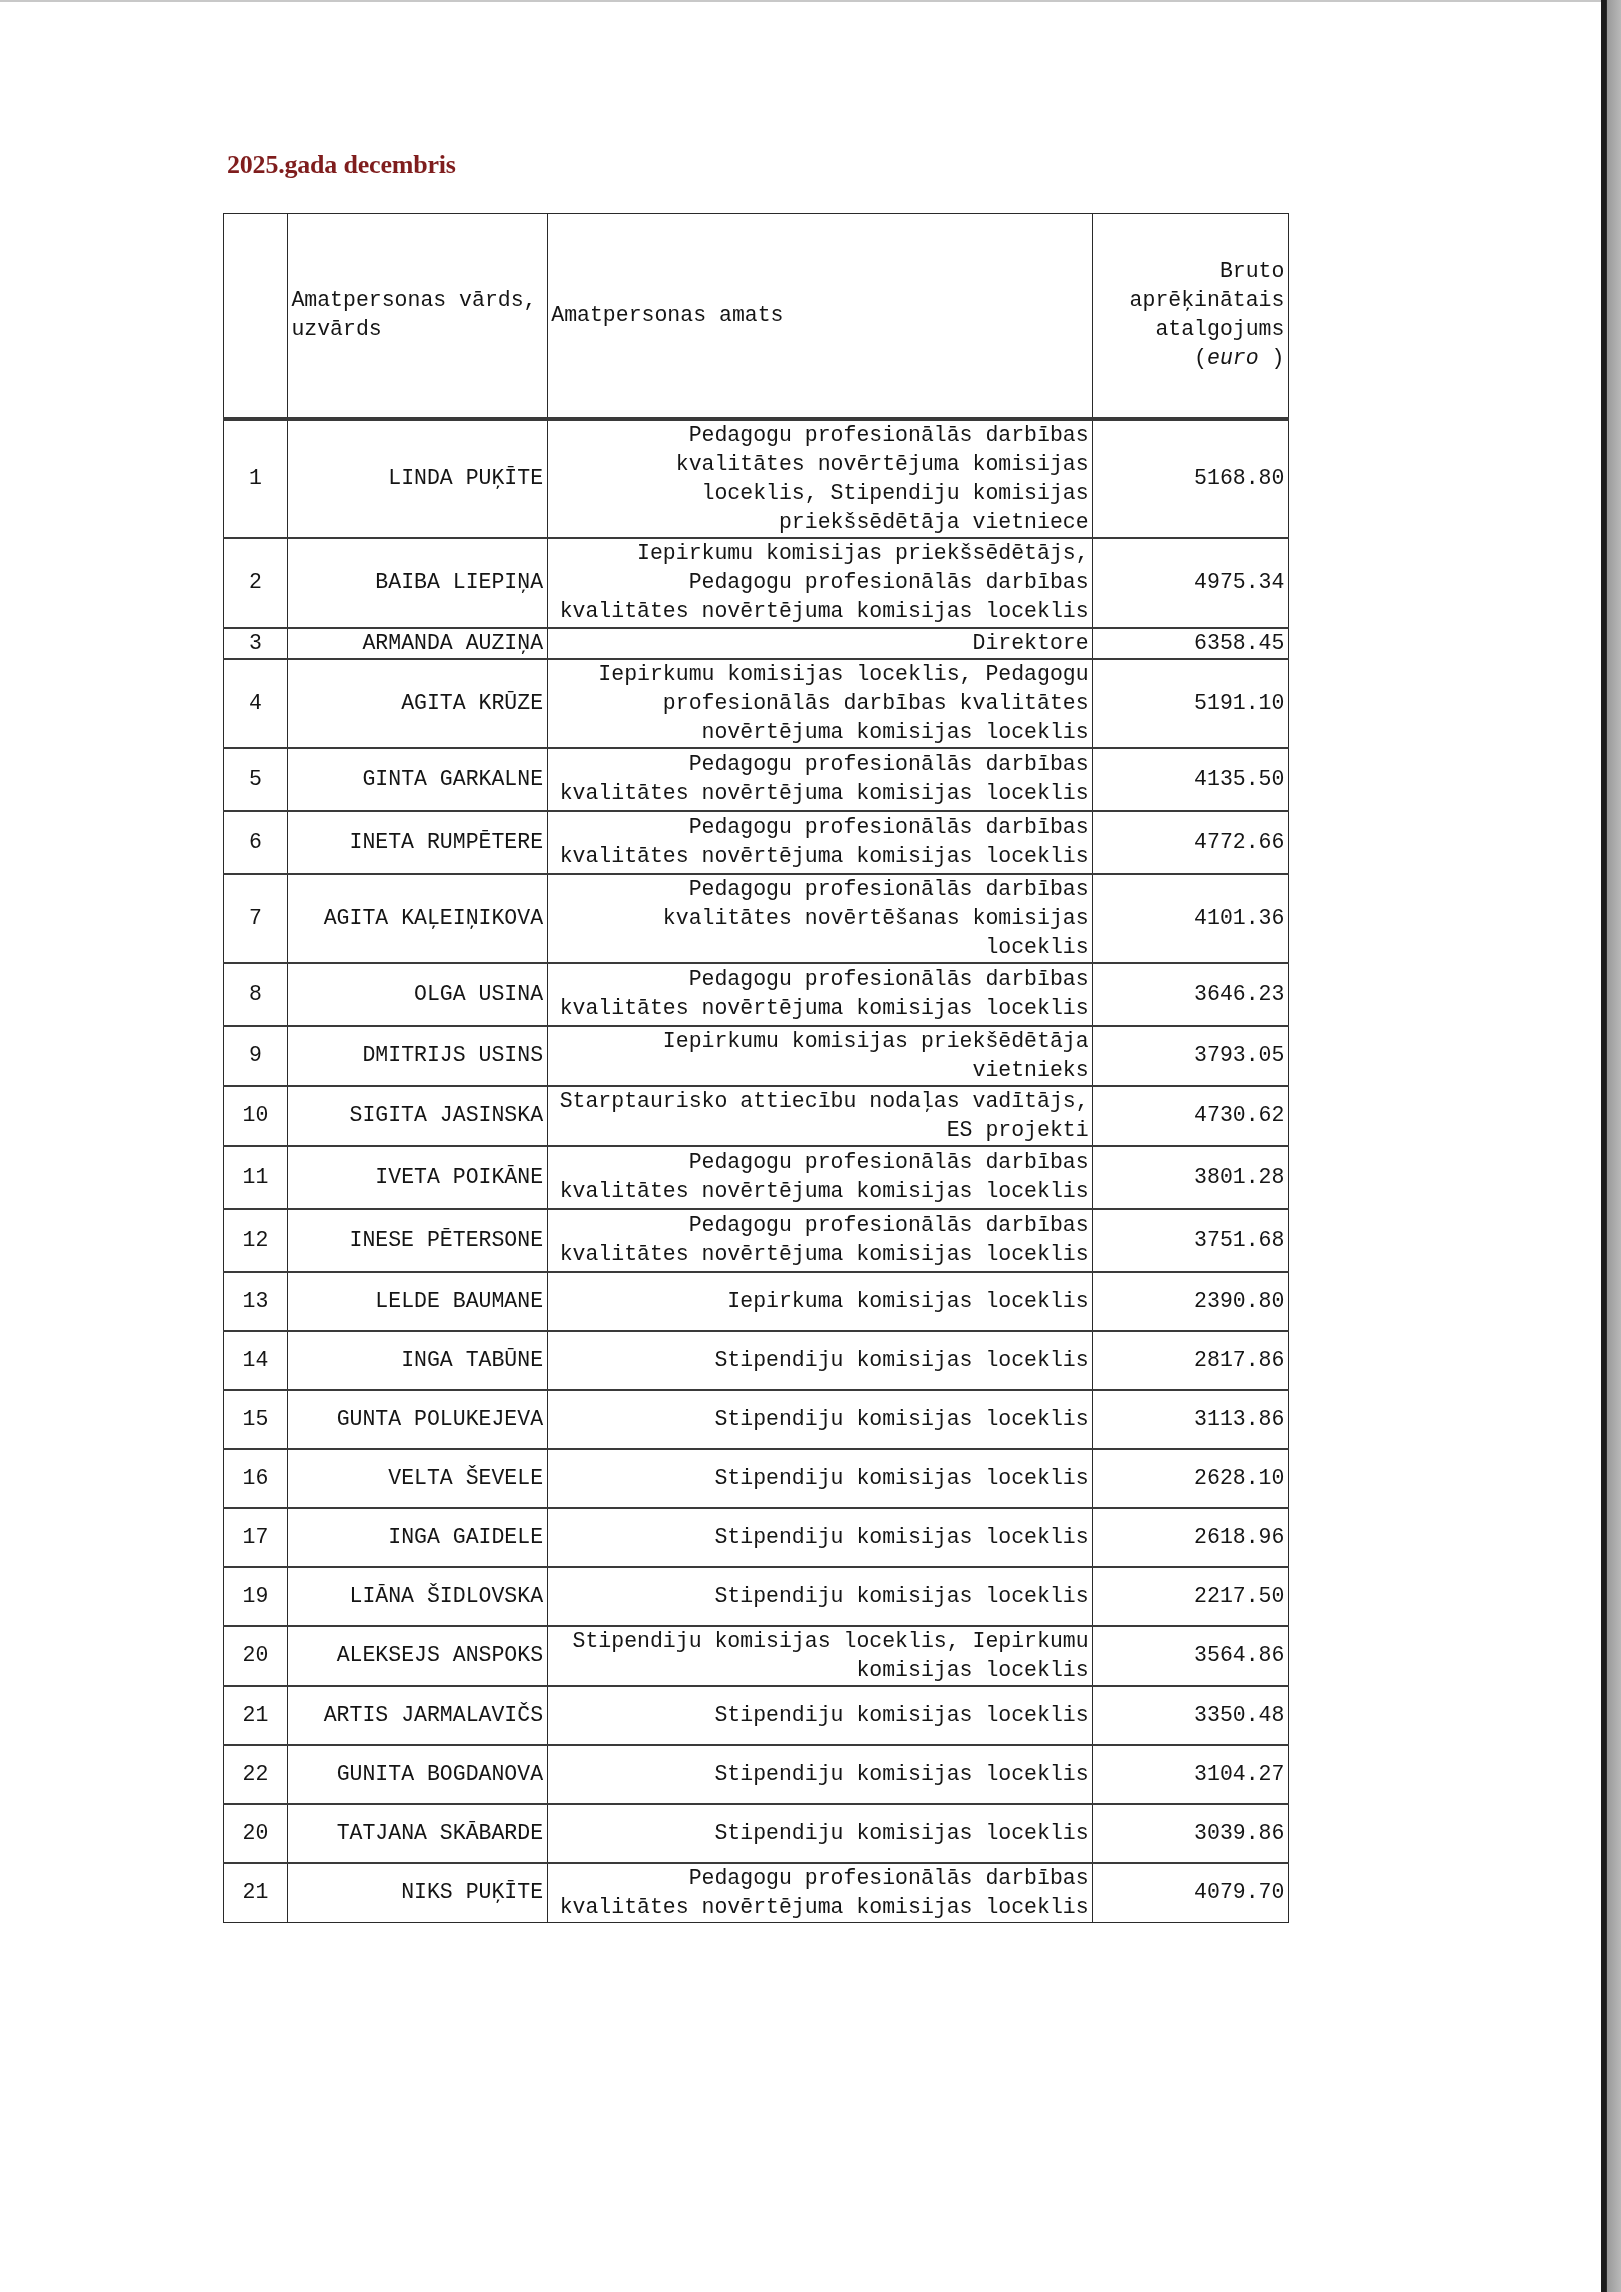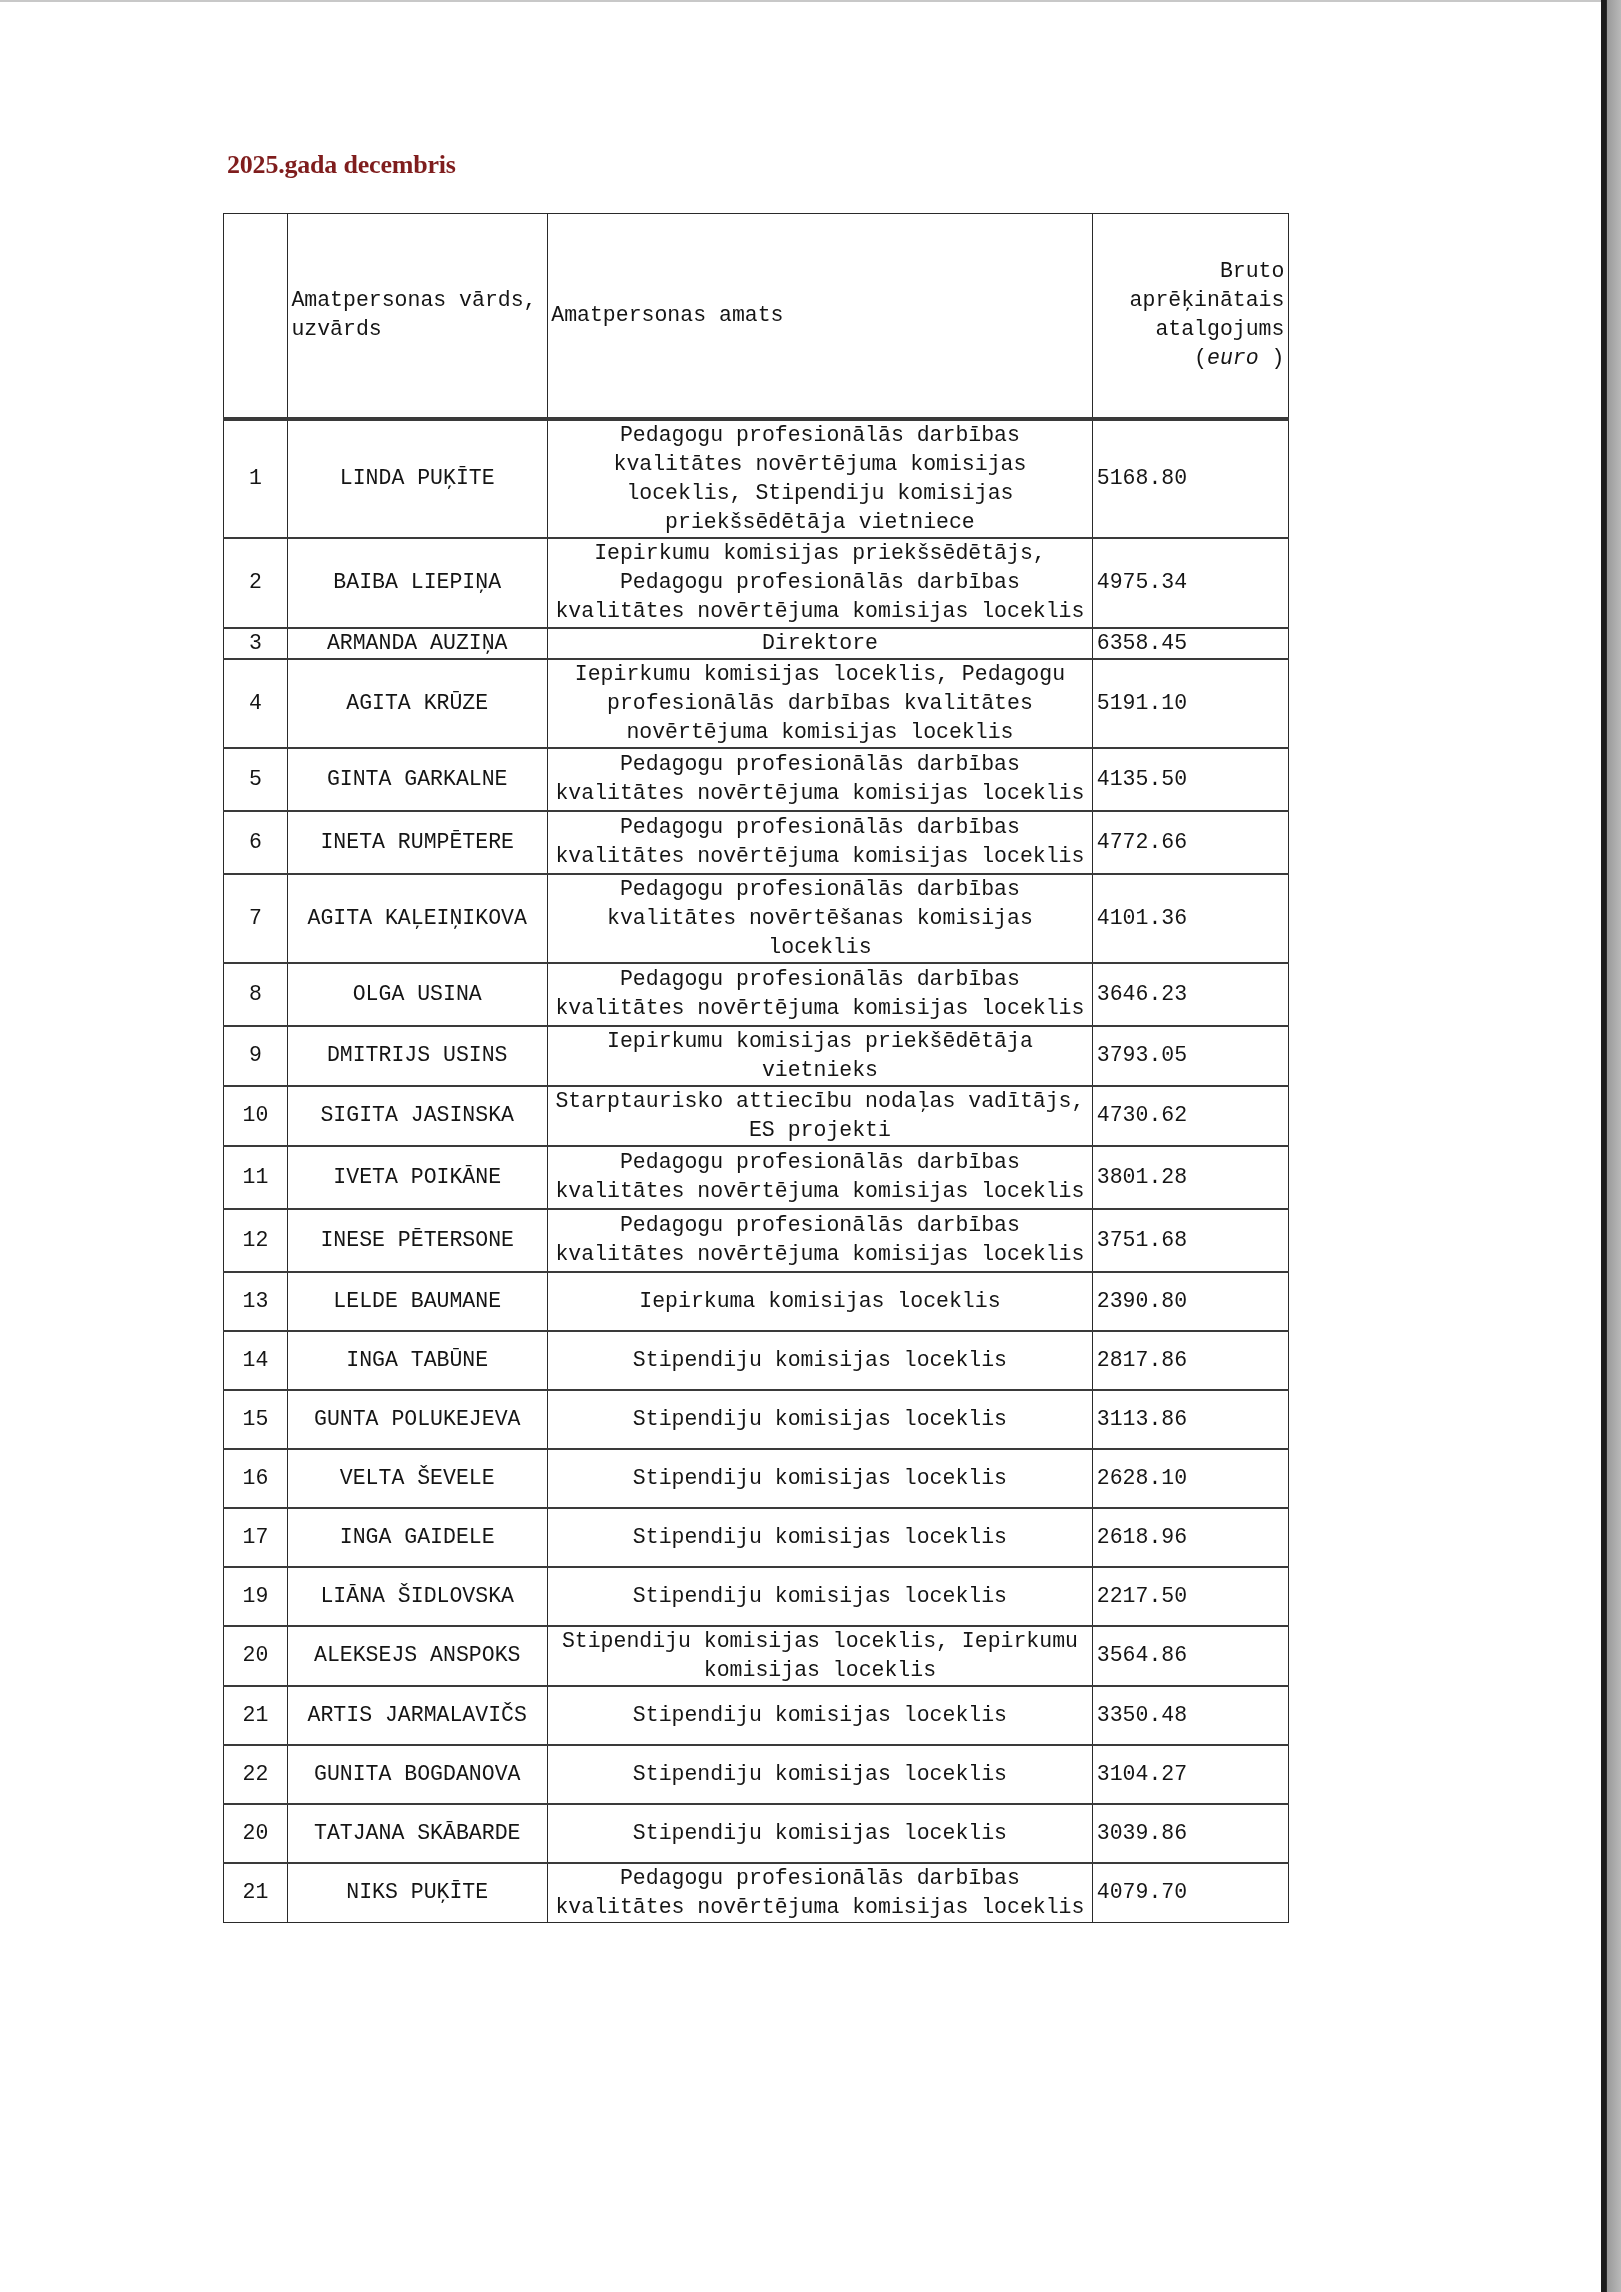--- a/index.html
+++ b/index.html
@@ -66,22 +66,22 @@
       border-bottom: 4.5px solid #3a3a3a;
     }
     table.salary-table thead th.col-salary {
       text-align: right;
     }
     .col-nr { width: 56px; text-align: center; }
     .col-name { width: 253px; }
     .col-role { width: 542px; }
     .col-salary { width: 188px; text-align: center; }
     td.col-nr { text-align: center; }
-    td.col-salary { text-align: left; }
-    td.col-name, td.col-role { text-align: center; }
+    td.col-salary { text-align: right; }
+    td.col-name, td.col-role { text-align: right; }
     tr.data-row td {
       border-top: 2.7px solid #3a3a3a;
     }
     tr.h3 { height: 90px; }
     tr.h1s { height: 30px; }
     tr.h2 { height: 63px; }
     tr.h2b { height: 72px; }
     tr.h1 { height: 59px; }
     .euro { font-style: italic; }
   </style>

